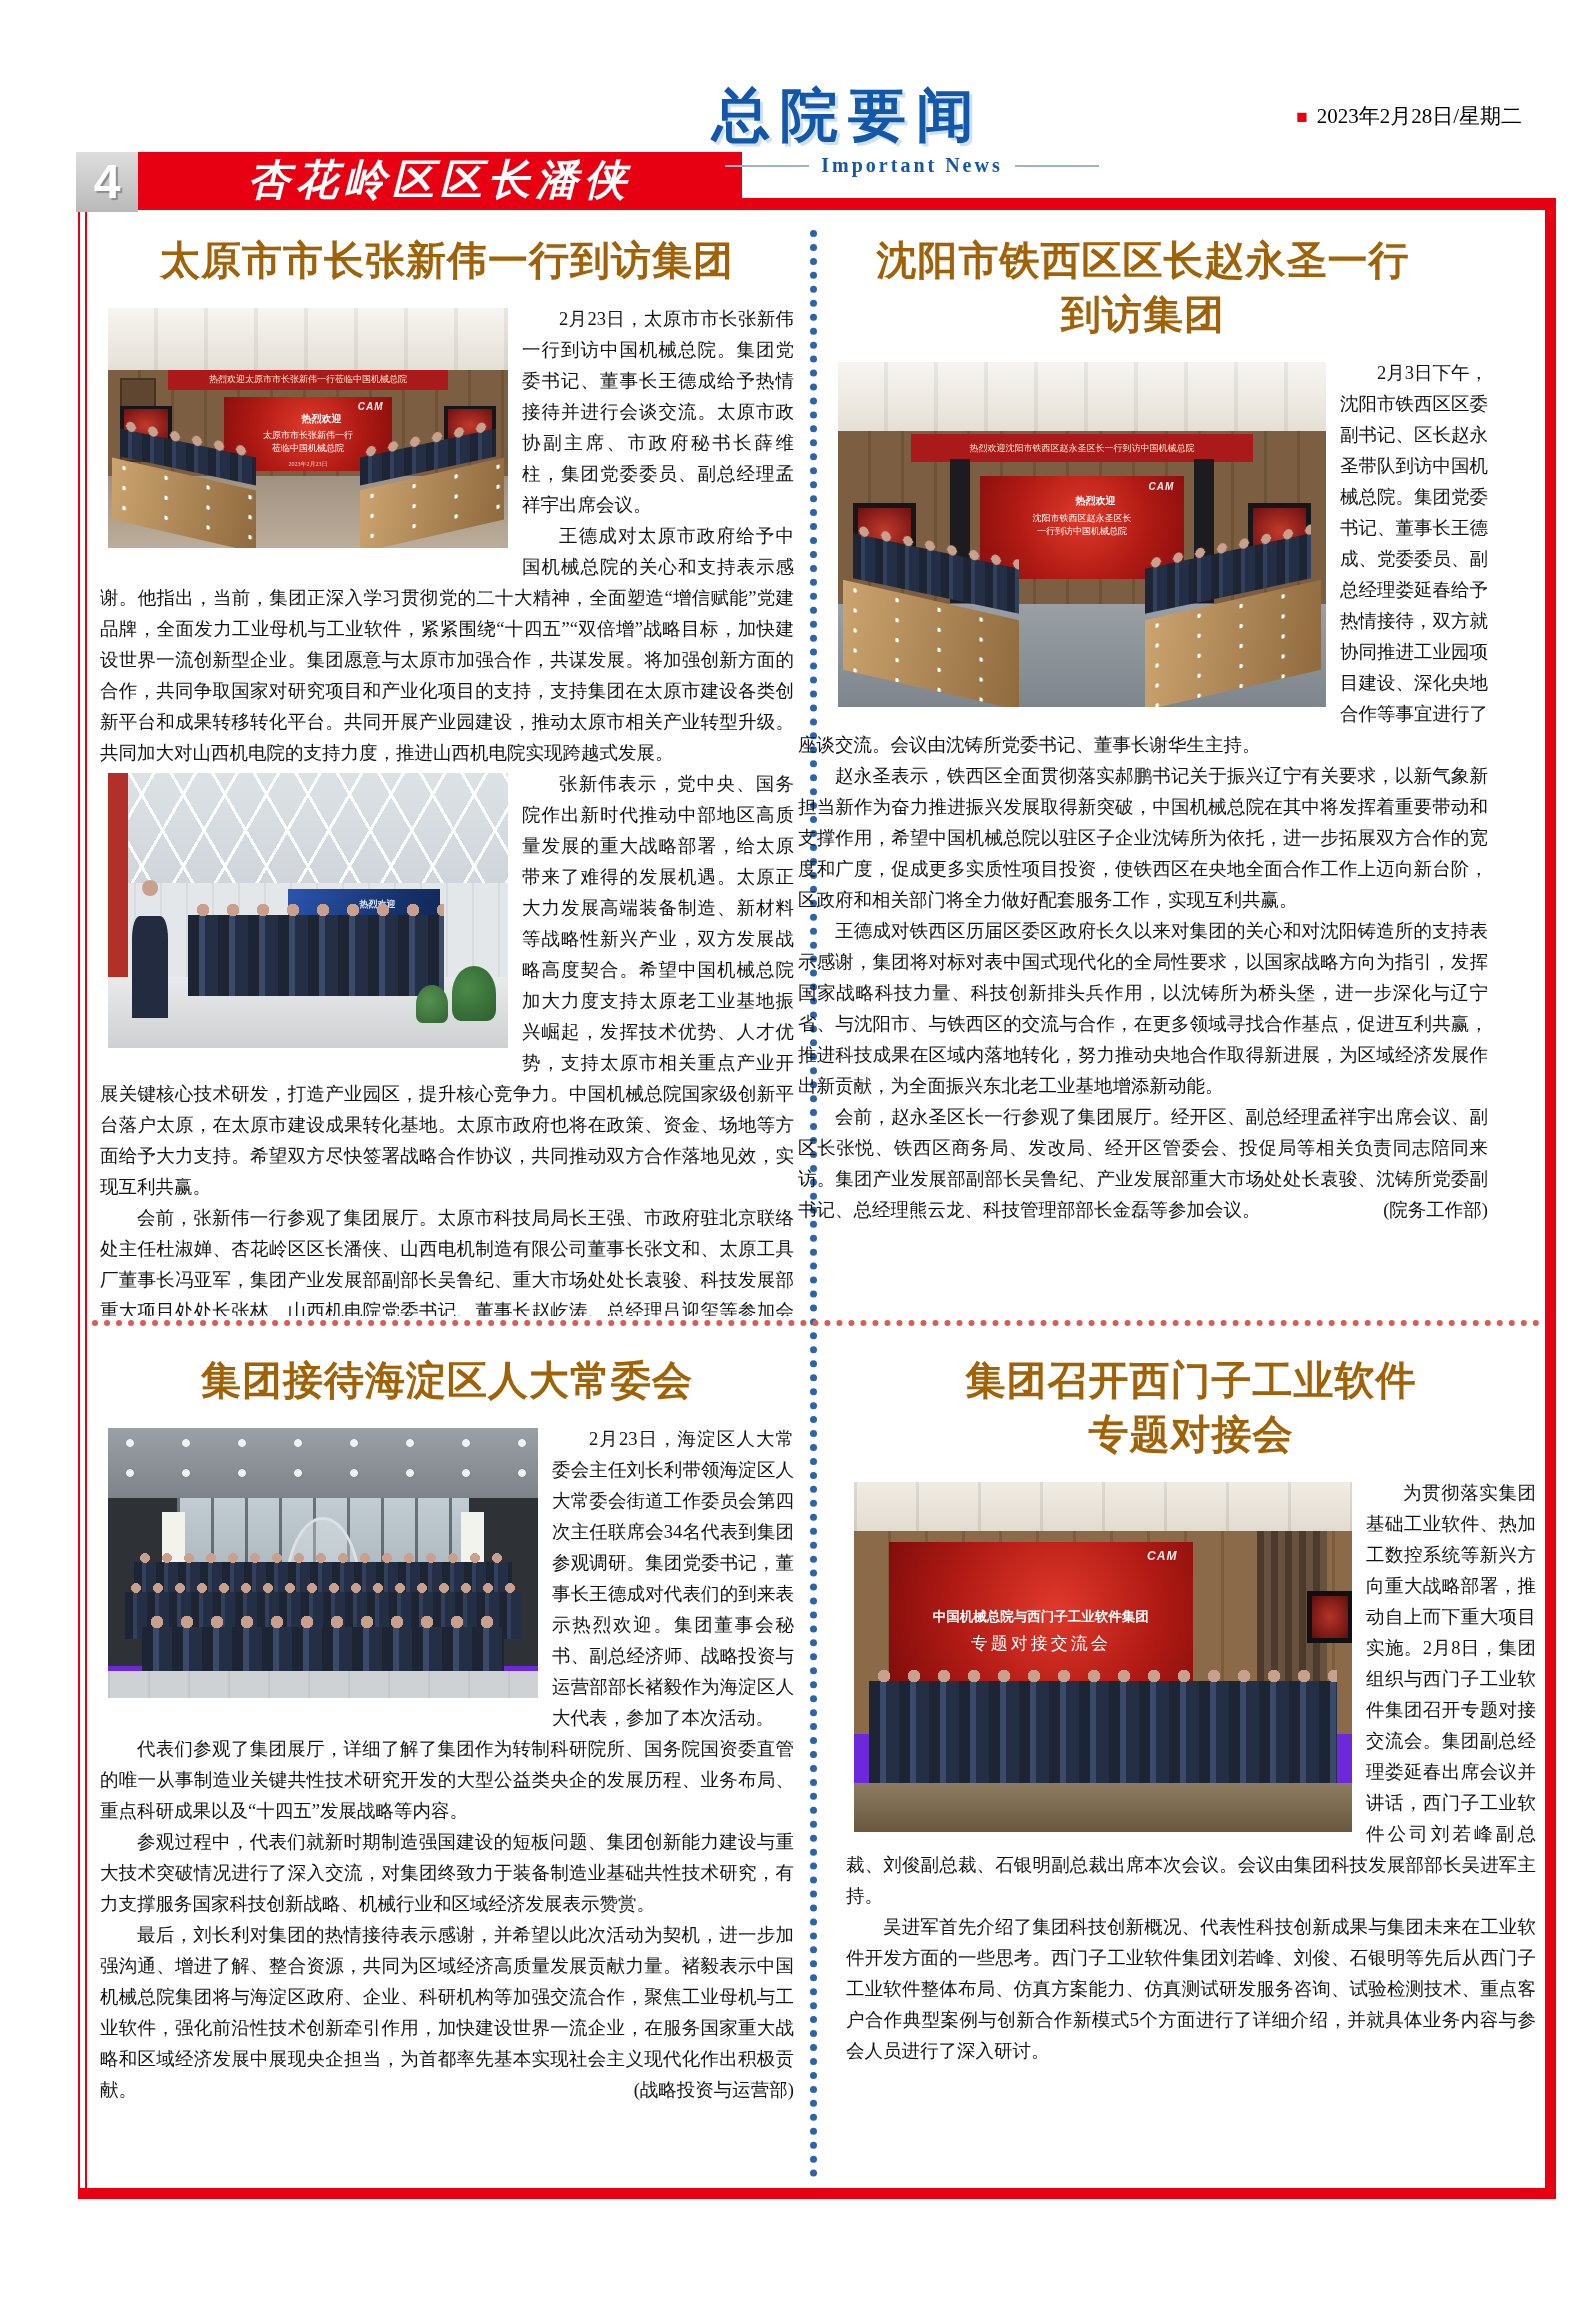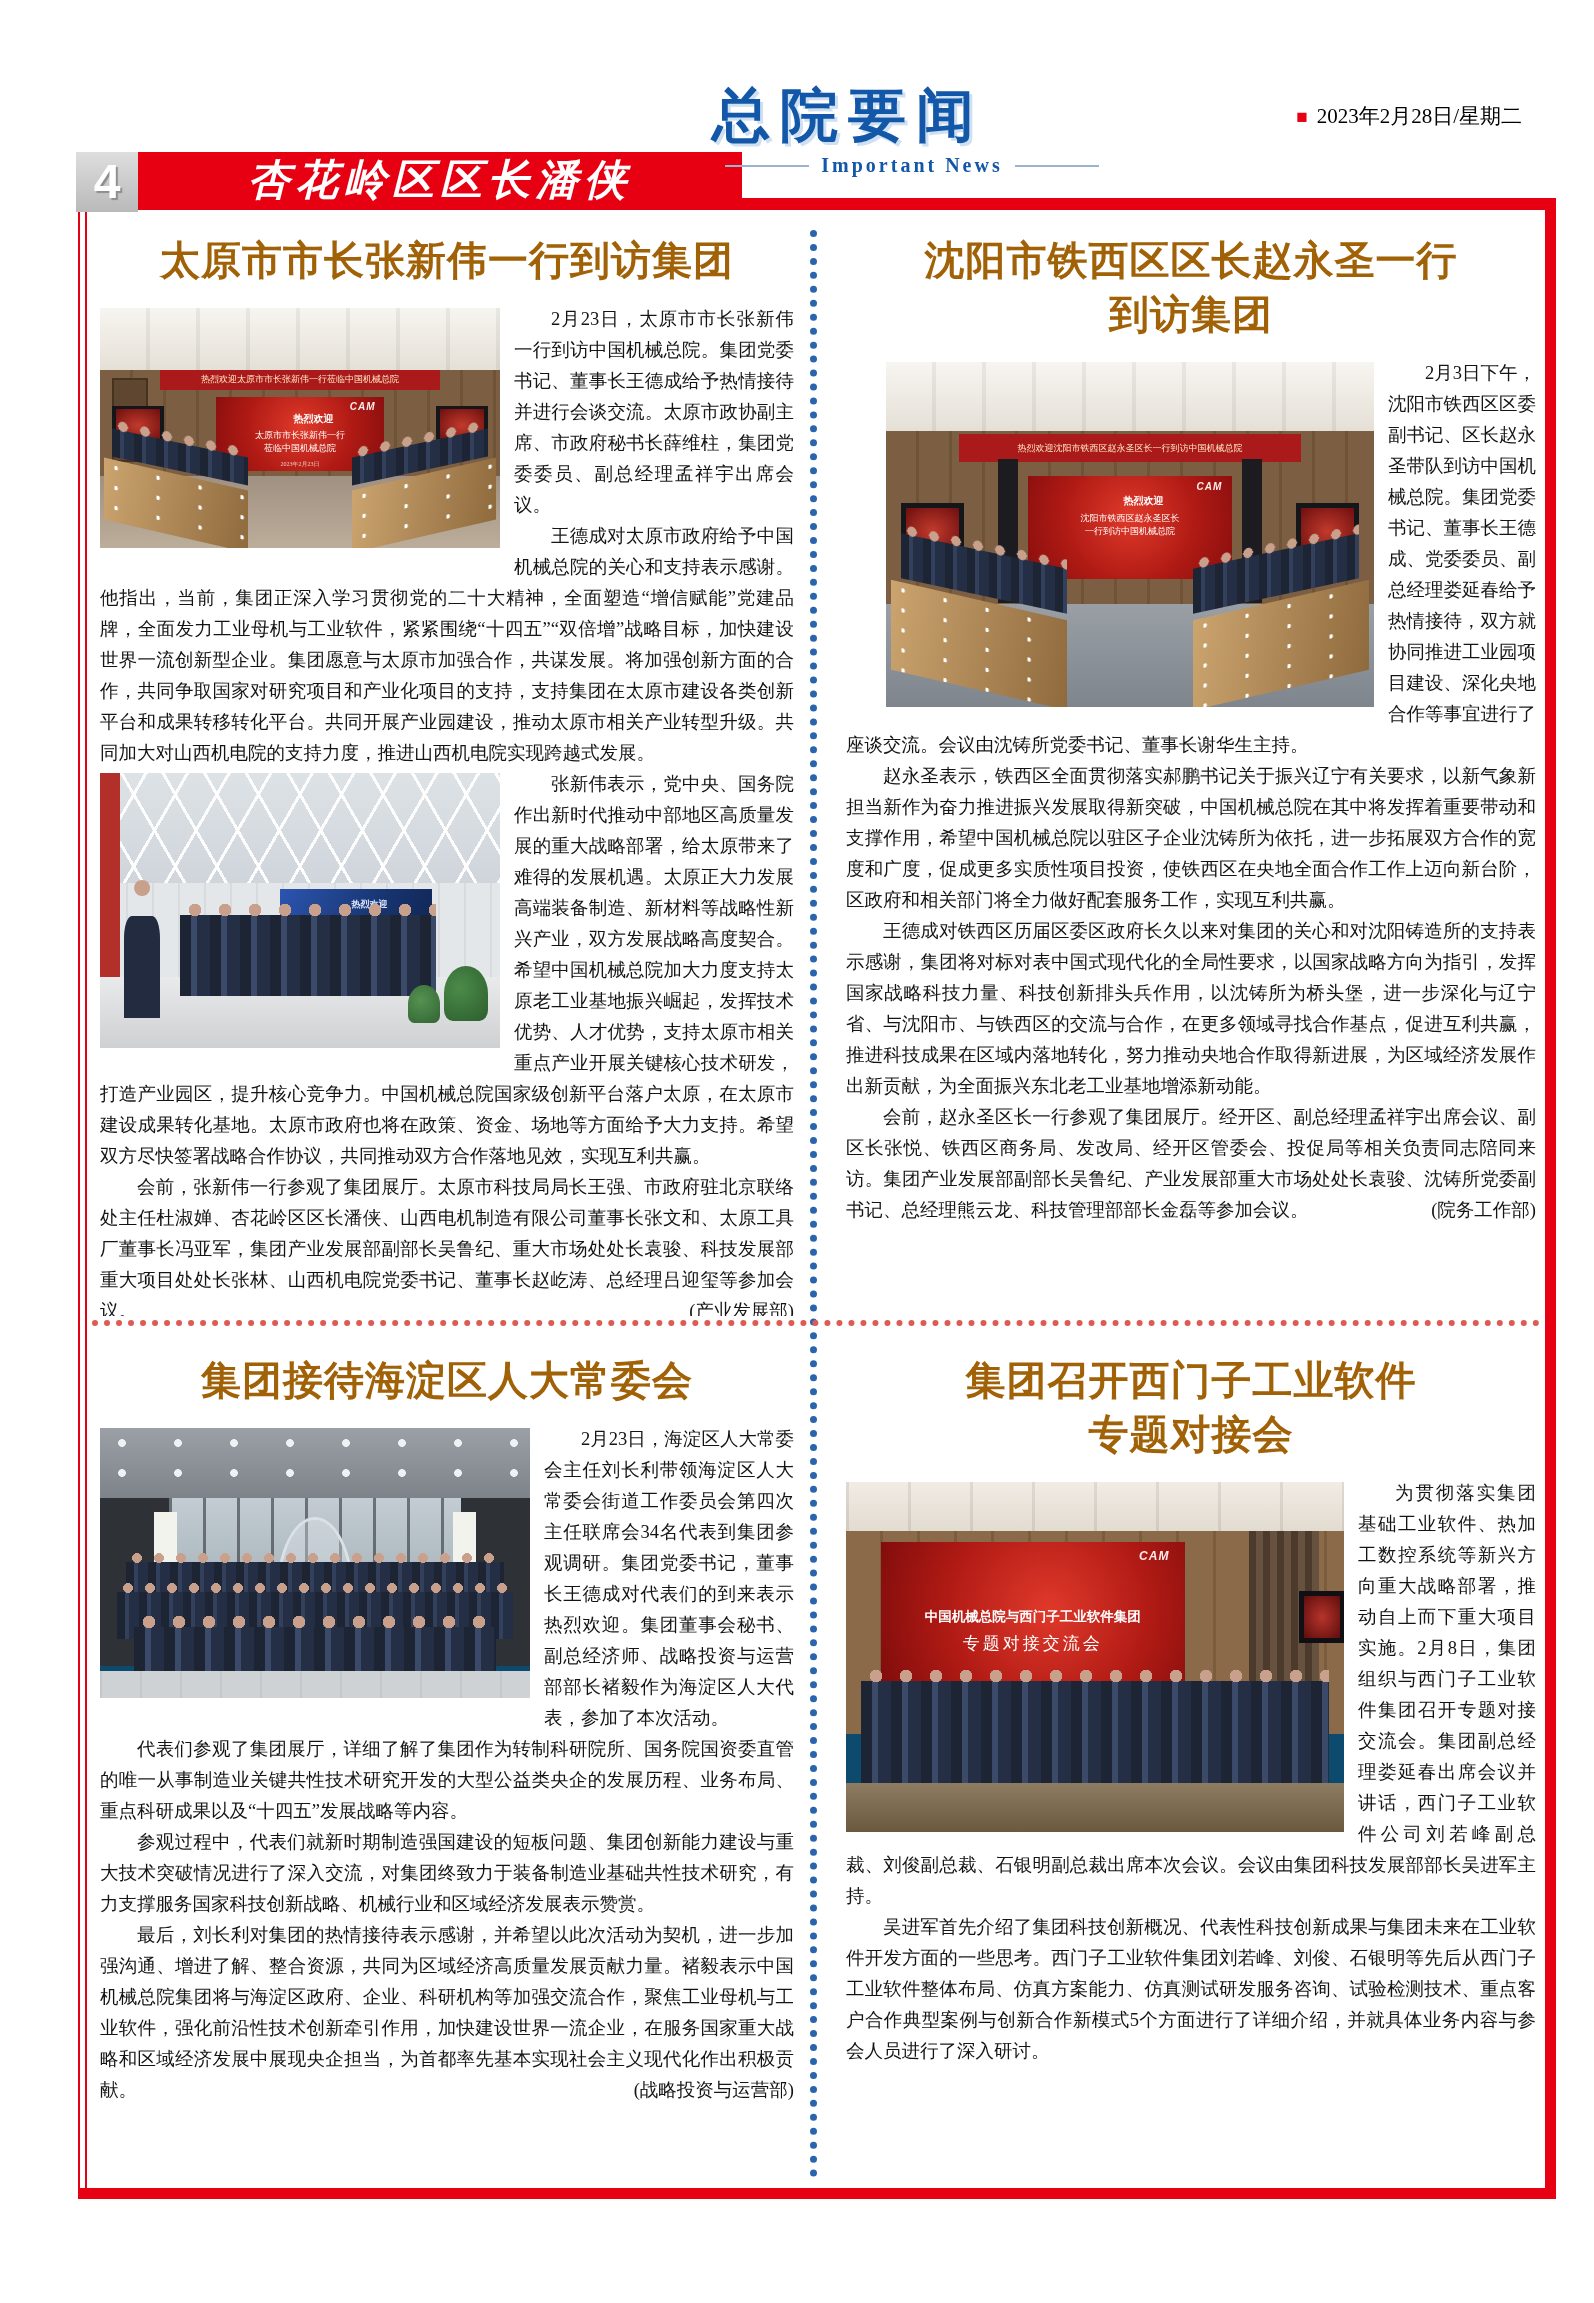--- a/index.html
+++ b/index.html
@@ -28,31 +28,31 @@
   .b-left{position:absolute;left:78px;top:212px;width:9px;height:1977px;box-sizing:border-box;
           border-left:2px solid #e60012;border-right:2px solid #e60012;}
   .b-right{position:absolute;left:1545px;top:198px;width:11px;height:2001px;background:#e60012;}
   .b-bottom{position:absolute;left:78px;top:2188px;width:1478px;height:11px;background:#e60012;}
   .div-v{position:absolute;left:810px;top:230px;height:1948px;width:0;border-left:7px dotted #2a64ad;}
   .div-h{position:absolute;left:92px;top:1320px;width:1448px;height:0;border-top:6px dotted #dd5a55;}
 
   
   .art{position:absolute;overflow:hidden;}
   .a1{left:100px;top:230px;width:694px;height:1086px;}
-  .a2{left:846px;top:230px;width:690px;height:1086px;}
+  .a2{left:798px;top:230px;width:690px;height:1086px;}
   .a3{left:100px;top:1350px;width:694px;height:832px;}
   .a4{left:846px;top:1350px;width:690px;height:832px;}
   .title{margin:4px 0 16px;text-align:center;color:#a16207;font-weight:bold;
          font-size:40px;line-height:54px;letter-spacing:1px;}
   .title .tl{display:block;}
   .para{margin:0;font-size:18.5px;line-height:31px;text-align:justify;text-indent:2em;color:#141414;}
   .attr{float:right;text-indent:0;margin-left:14px;}
 
   
-  .ph{position:relative;float:left;overflow:hidden;margin:4px 14px 6px 0;background:#0c4a6e;}
+  .ph{position:relative;float:left;overflow:hidden;margin:4px 14px 6px 8px;background:#6d28d9;}
   .abs{position:absolute;}
   .p-a1p1{width:400px;height:240px;}
   .p-a1p2{width:400px;height:275px;}
   .p-a2p1{width:488px;height:345px;margin-left:40px;}
   .p-a3p1{width:430px;height:270px;}
   .p-a4p1{width:498px;height:350px;}
 
   
   .mr-ceil{left:0;top:0;right:0;height:26%;
            background:repeating-linear-gradient(90deg,transparent 0 46px,rgba(0,0,0,.06) 46px 50px),

